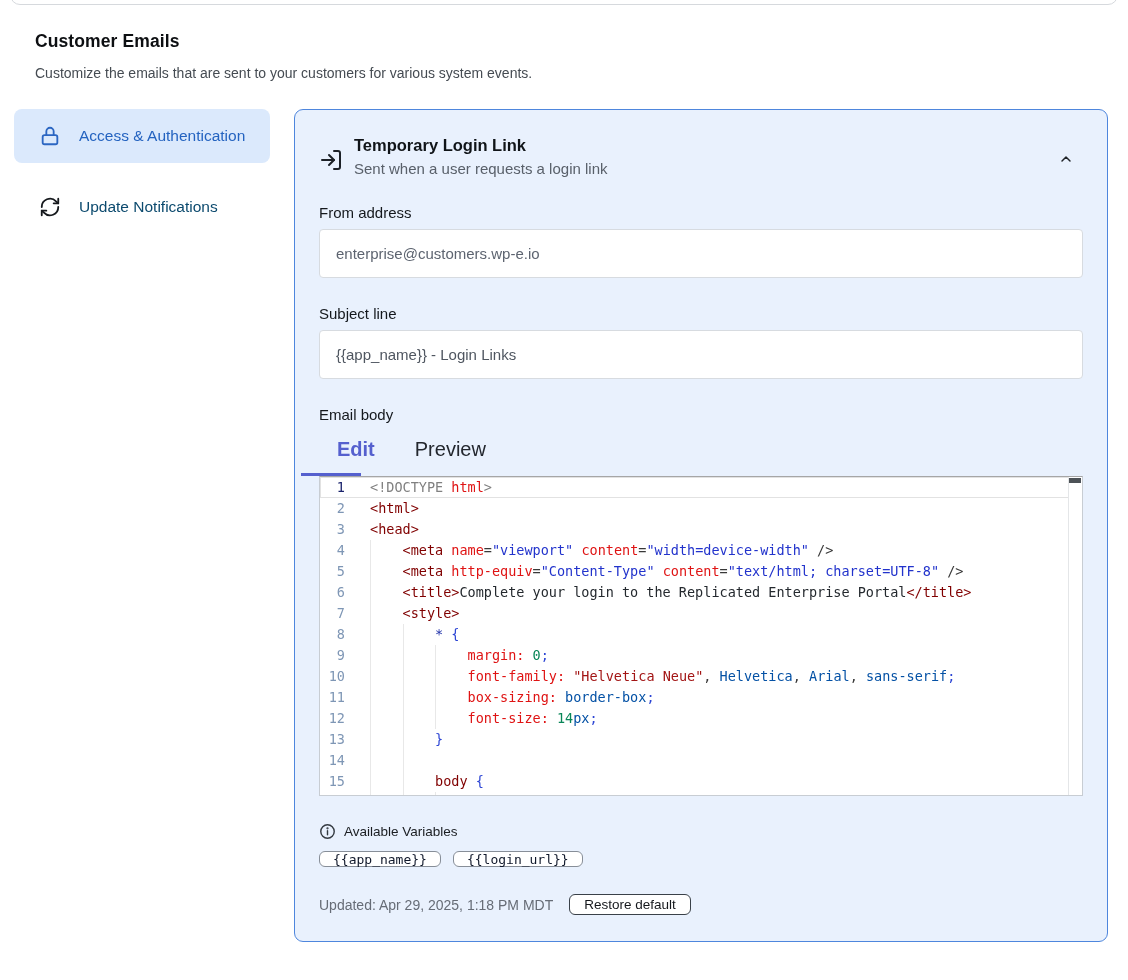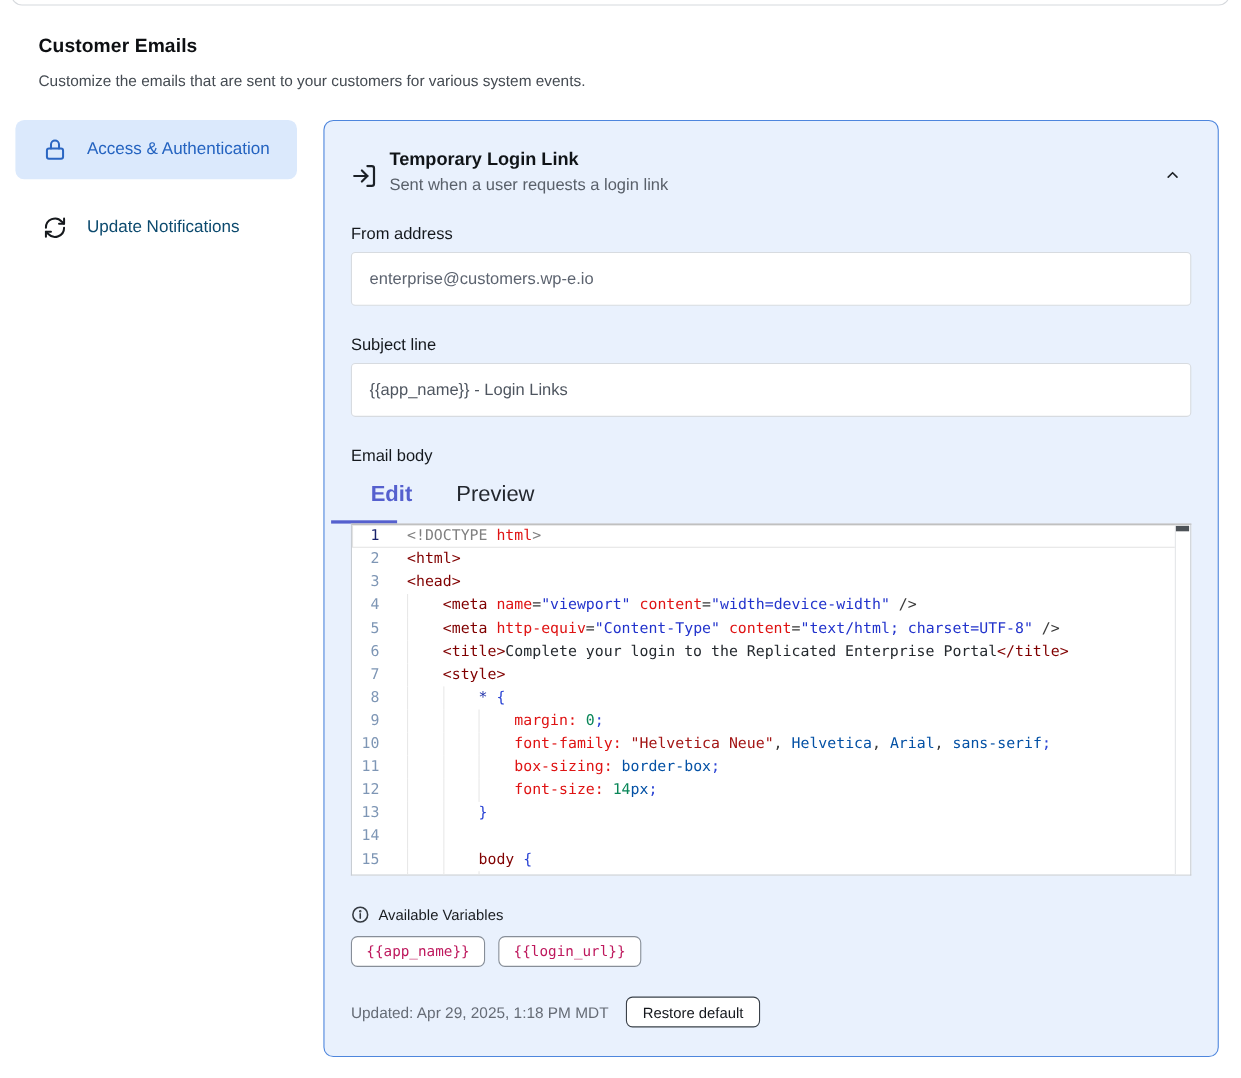--- a/index.html
+++ b/index.html
@@ -62,31 +62,31 @@
   .scroll-thumb { position:absolute; top:1px; right:1px; width:12px; height:5px; background:#4d5257; }
 
   .tk-tag{color:#800000}.tk-attr{color:#df1313}.tk-val{color:#2233cc}.tk-meta{color:#808080}
   .tk-text{color:#24292e}.tk-punct{color:#383838}.tk-brace{color:#2b44d4}.tk-prop{color:#df1313}
   .tk-cssval{color:#0451a5}.tk-num{color:#098658}.tk-str{color:#a31515}.tk-sel{color:#2233aa}.tk-sp{}
 
   
   .vars-head { display:flex; align-items:center; gap:8px; margin-top:27px; }
   .vars-label { font-size:13.5px; color:#1a1d21; }
   .chips { display:flex; gap:12px; margin-top:11px; }
-  .chip { height:28px; display:flex; align-items:center; padding:0 13px; background:#fff;
+  .chip { height:16px; display:flex; align-items:center; padding:0 13px; background:#fff;
     border:1px solid #878e98; border-radius:6px; cursor:pointer;
-    font-family:"DejaVu Sans Mono","Liberation Mono", monospace; font-size:13px; color:#be185d; }
+    font-family:"DejaVu Sans Mono","Liberation Mono", monospace; font-size:13px; color:#0f172a; }
 
   
   .panel-footer { display:flex; align-items:center; margin-top:27px; }
   .updated { font-size:14px; color:#666c76; }
   .btn { display:inline-flex; align-items:center; justify-content:center; border-radius:6px;
     cursor:pointer; font-family:"Liberation Sans", sans-serif; background:#fff;
     border:1px solid #3a4149; color:#14171c; }
-  .btn-restore { height:28px; padding:0 14px; font-size:13.5px; margin-left:16px; }
+  .btn-restore { height:21px; padding:0 14px; font-size:13.5px; margin-left:16px; }
   .footer-right { margin-left:auto; display:flex; gap:10px; }
   .btn-cancel { height:36px; padding:0 20px; font-size:14.5px; font-weight:500; }
   .btn-save { height:36px; padding:0 20px; font-size:14.5px; border:none; background:#8cb2ec; color:#e9f1fd; }
 
   svg { display:block; }
 </style>
 </head>
 <body>
 
 <div class="top-card-edge"></div>

